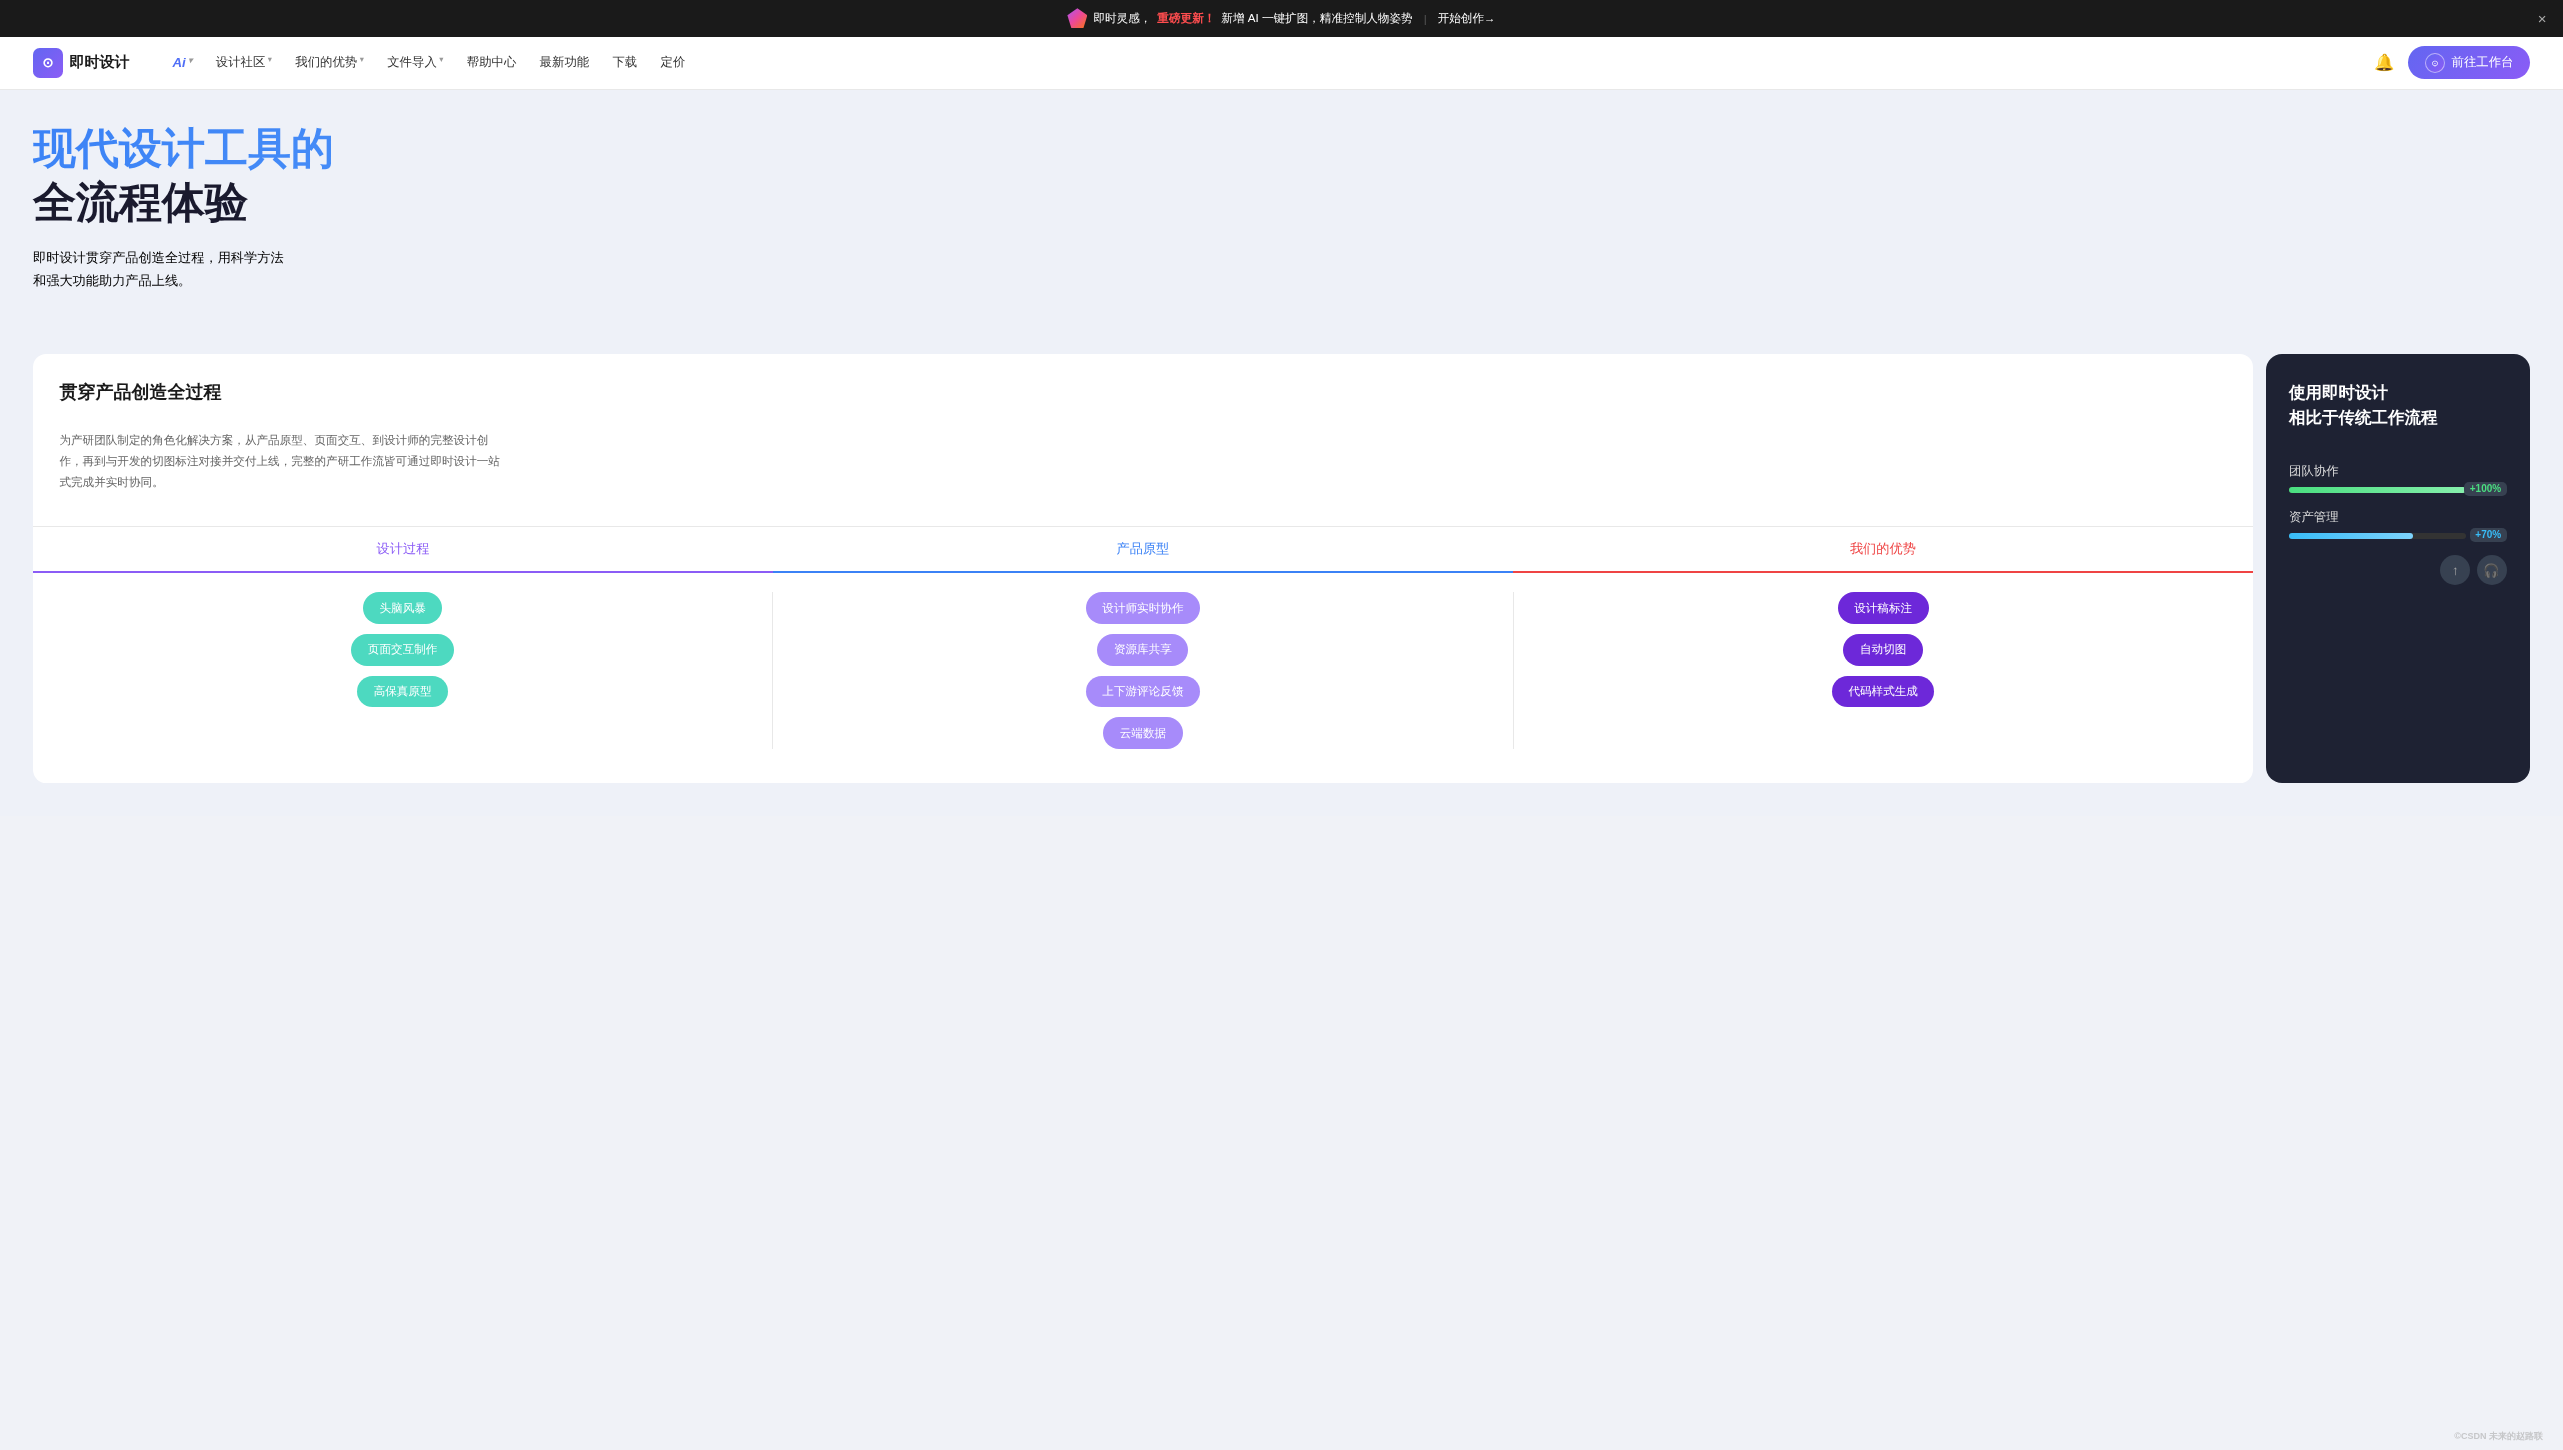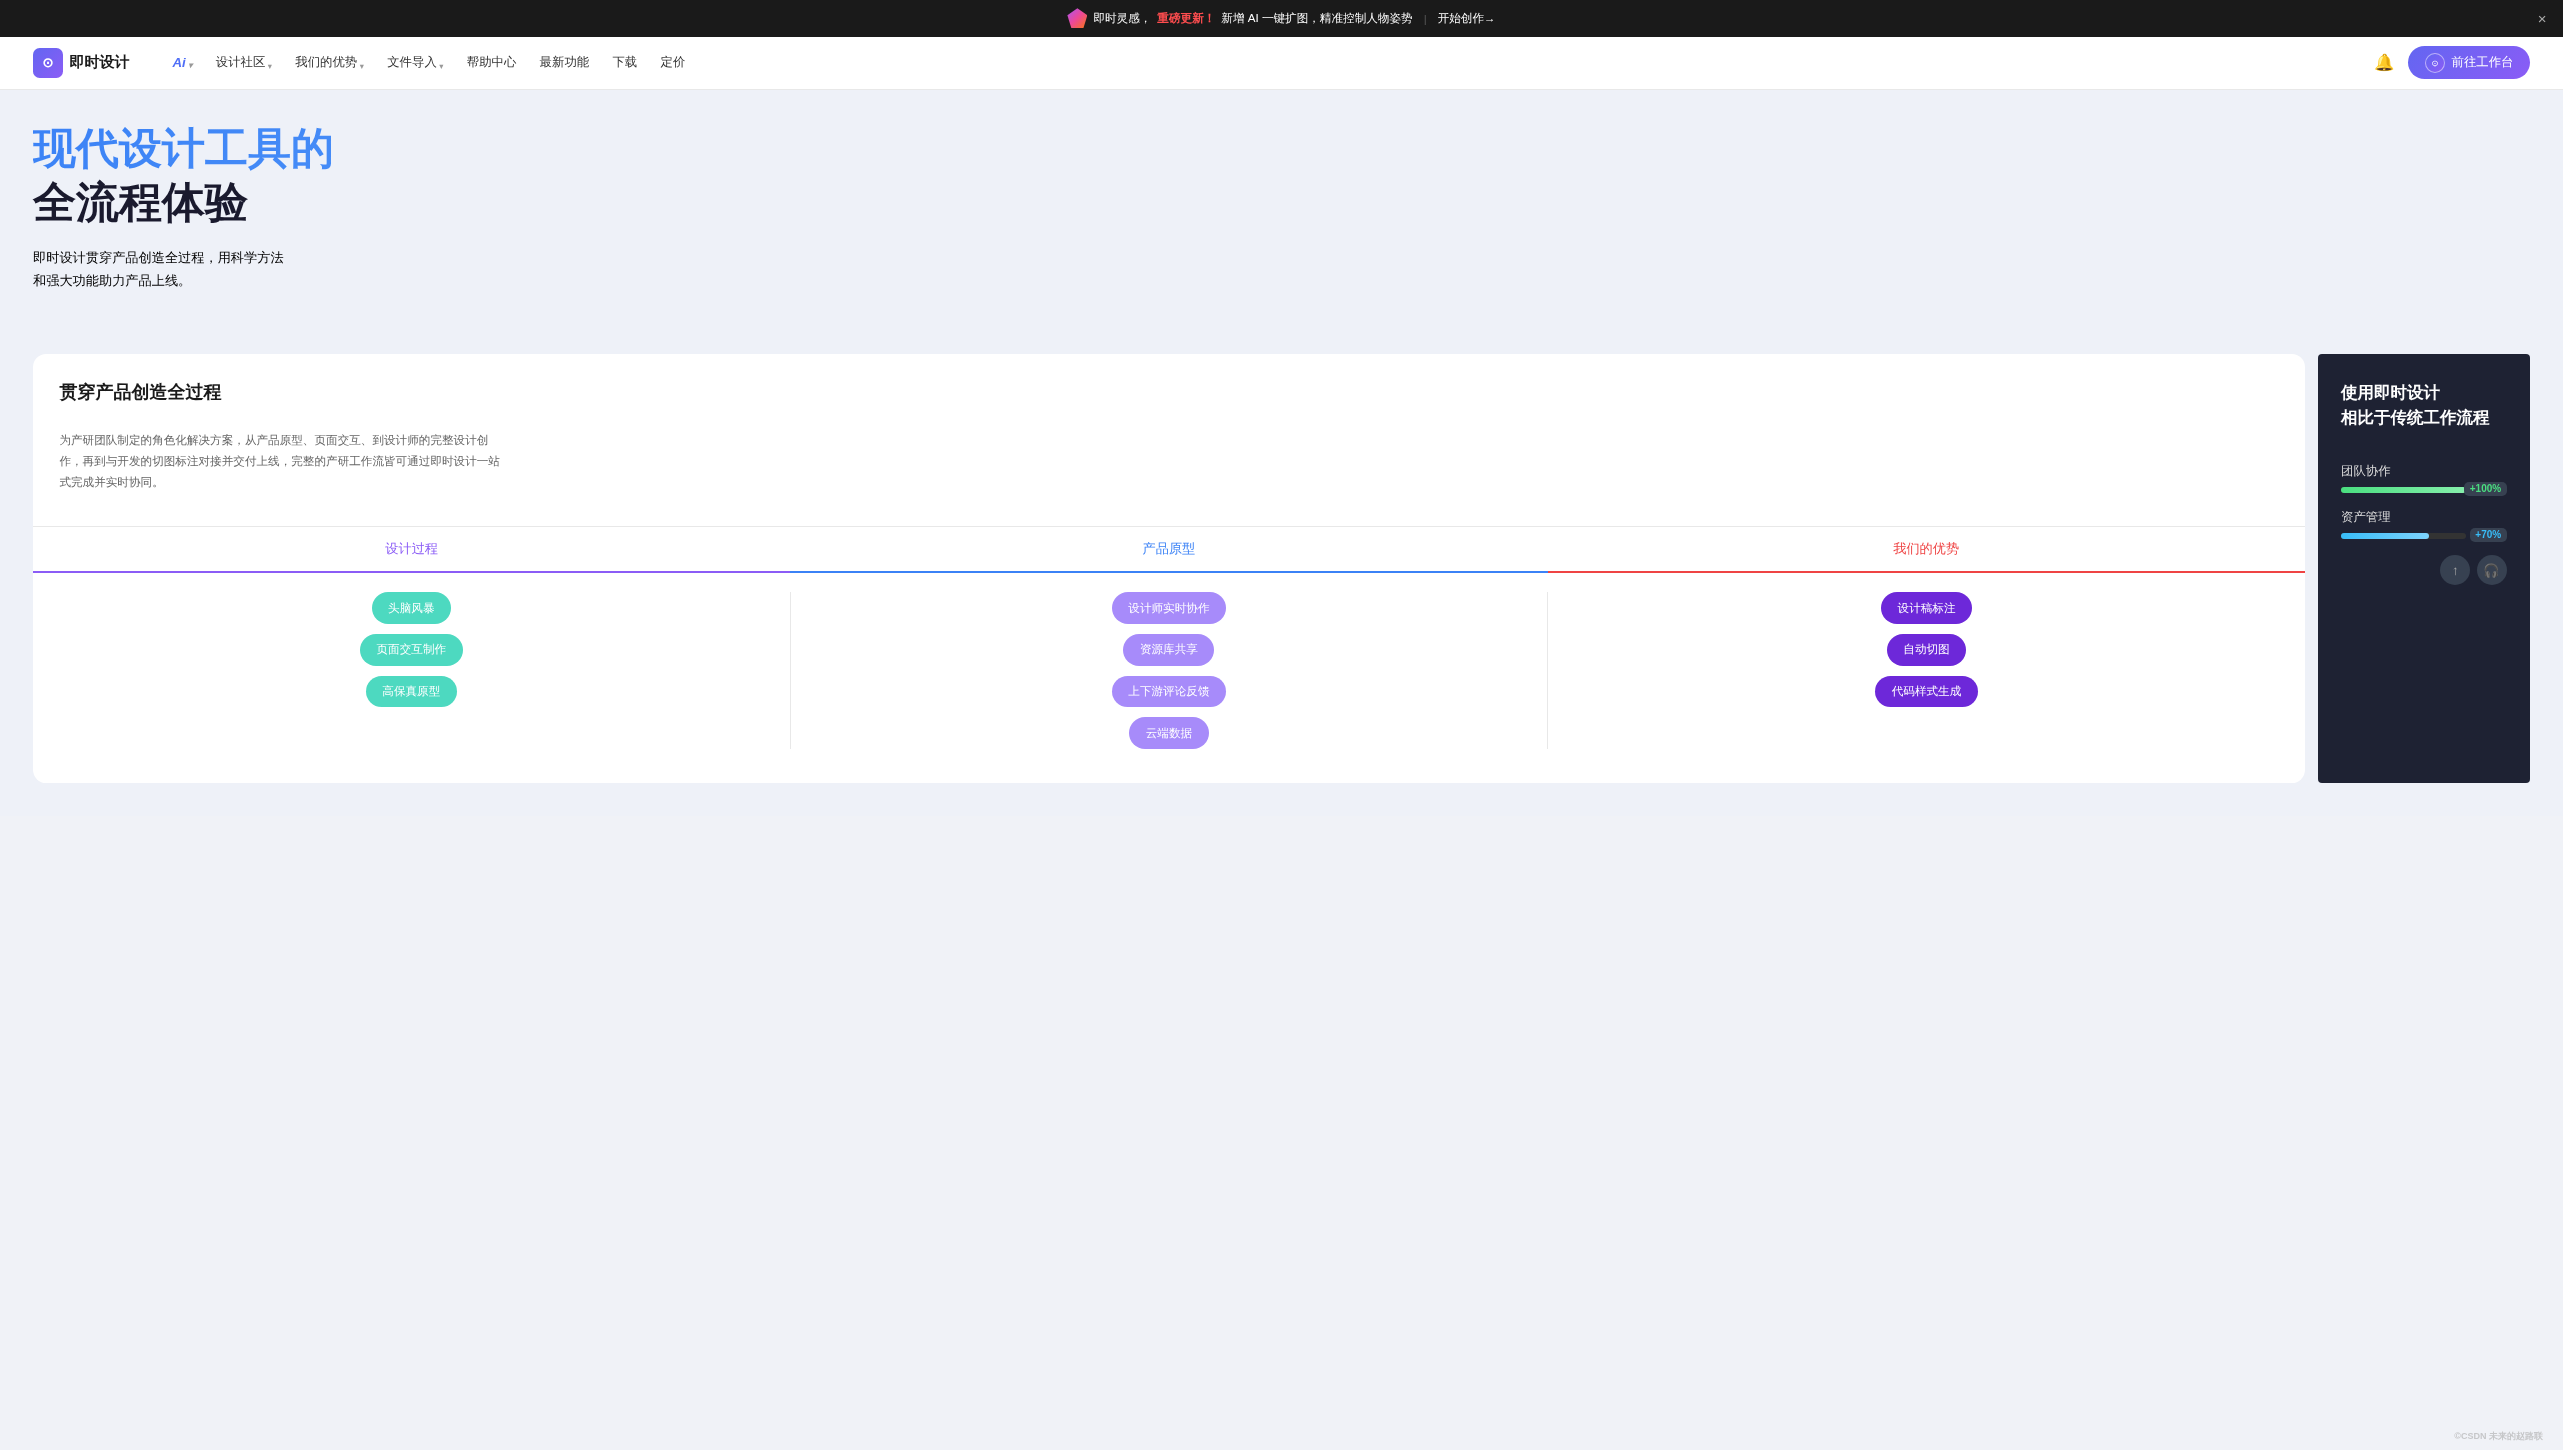--- a/index.html
+++ b/index.html
@@ -49,21 +49,21 @@
     .logo-icon {
       width: 30px; height: 30px;
       background: linear-gradient(135deg, #6366f1, #8b5cf6);
       border-radius: 6.6px;
       display: flex; align-items: center; justify-content: center;
       color: white; font-weight: bold; font-size: 13.2px;
     }
     .logo-text { font-size: 15px; font-weight: bold; color: #1a1a1a; }
     .nav-items { display: flex; align-items: center; gap: 3.3px; }
     .nav-item {
-      display: flex; align-items: flex-end; gap: 2.5px;
+      display: flex; align-items: flex-start; gap: 2.5px;
       padding: 6.6px 10px; border-radius: 5px;
       cursor: pointer; font-size: 12.4px; color: #333;
       white-space: nowrap;
     }
     .nav-item.ai-item { color: #4f6ef7; font-weight: 600; font-style: italic; font-size: 13.2px; }
     .nav-chevron { font-size: 8.3px; color: #999; }
     .navbar-right { display: flex; align-items: center; gap: 13.2px; }
     .bell-icon { font-size: 16.5px; cursor: pointer; color: #555; }
     .goto-btn {
       display: flex; align-items: center; gap: 6.6px;
@@ -156,23 +156,23 @@
       padding: 8.3px 16.5px; border-radius: 20px;
       font-size: 11.6px; font-weight: 500; cursor: pointer;
       white-space: nowrap;
     }
     .tag-teal { background: #4dd9c0; color: white; }
     .tag-purple { background: #a78bfa; color: white; }
     .tag-pink { background: #6d28d9; color: white; }
 
     
     .right-panel {
-      width: 212px;
+      width: 264px;
       background: #1e2233;
-      border-radius: 4px;
+      border-radius: 16px;
       margin: 16.5px 33px 0 13.2px;
       padding: 26.4px 23px;
       color: white;
       flex-shrink: 0;
     }
     .right-panel-title { font-size: 16.5px; font-weight: bold; line-height: 1.5; margin-bottom: 33px; }
 
     
     .stat-item { margin-bottom: 16px; }
     .stat-label { font-size: 12.4px; color: #ddd; margin-bottom: 6.6px; }

